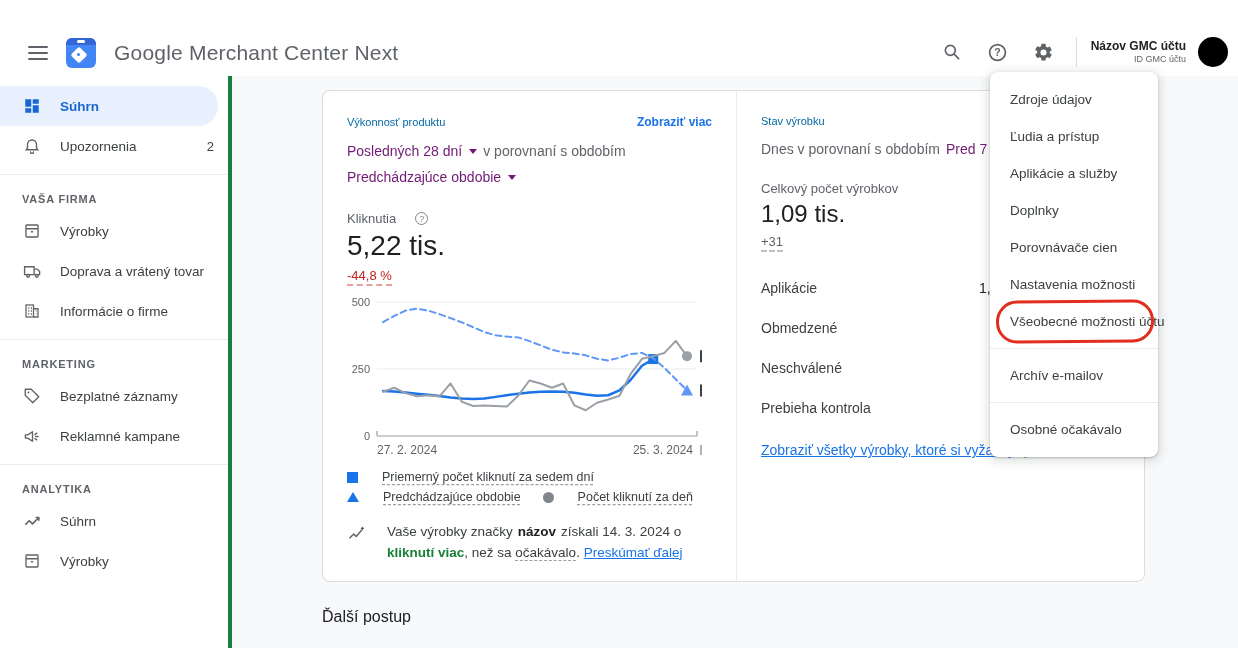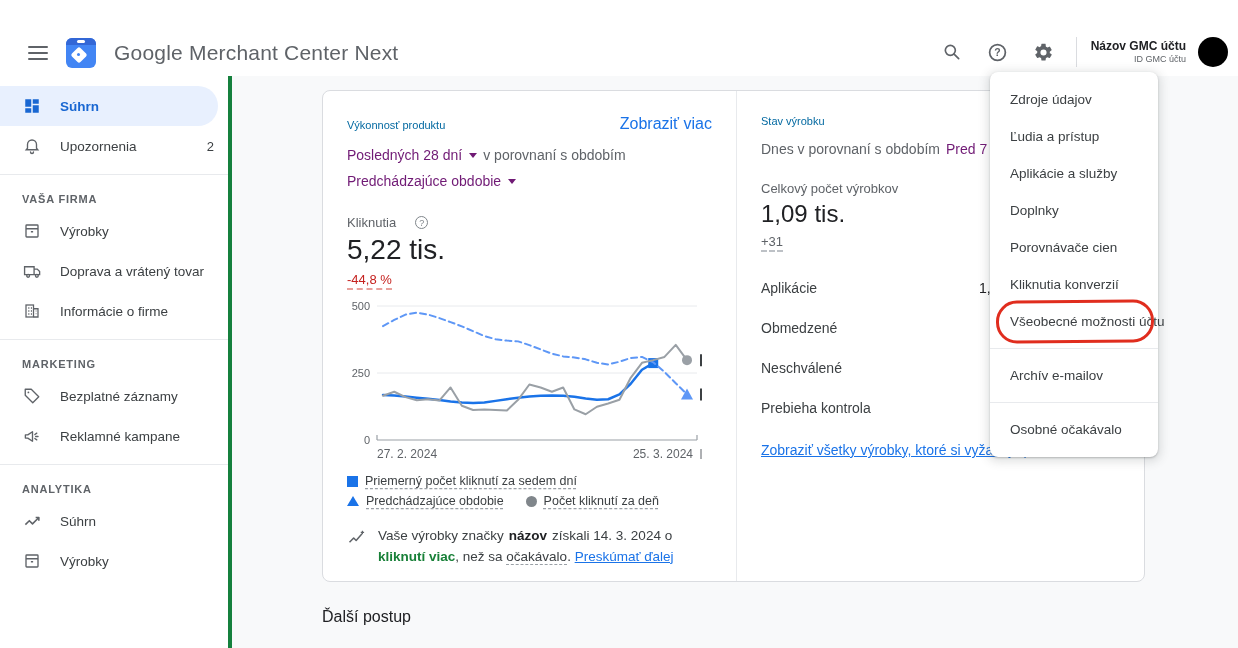--- a/index.html
+++ b/index.html
@@ -39,42 +39,42 @@
   
   .content { position:absolute; left:232px; top:76px; right:0; bottom:0; background:#f8f9fa; }
   .card { position:absolute; left:90px; top:14px; width:823px; height:492px; background:#fff;
     border:1px solid #dadce0; border-radius:8px; display:flex; }
   .col-left { width:414px; padding:24px; border-right:1px solid #e8eaed; }
   .col-right { flex:1; padding:24px; position:relative; }
 
   .card-head { display:flex; justify-content:space-between; align-items:baseline; }
   .card-title { font-size:11px; color:#0369a1; }
   .link { color:#1a73e8; text-decoration:none; cursor:pointer; }
-  .show-more { font-size:16px; font-weight:normal; }
+  .show-more { font-size:12px; font-weight:bold; }
   .filter-row { margin-top:14px; font-size:14px; color:#5f6368; display:flex; align-items:center; gap:6px; white-space:nowrap; }
   .dropdown { color:#701a75; font-weight:normal; display:inline-flex; align-items:center; cursor:pointer; }
   .caret { display:inline-block; width:0; height:0; border-left:4px solid transparent; border-right:4px solid transparent;
     border-top:5px solid currentColor; margin-left:7px; }
   .metric-label { margin-top:26px; font-size:13px; color:#5f6368; display:flex; align-items:center; gap:19px; }
   .help-dot { width:13px; height:13px; border:1px solid #80868b; border-radius:50%; font-size:9px; color:#80868b;
     display:inline-flex; align-items:center; justify-content:center; }
   .metric-value { font-size:28px; color:#202124; margin-top:4px; }
   .metric-delta { display:inline-block; font-size:13px; color:#c5221f; margin-top:6px;
     border-bottom:2px dashed #e8a09b; padding-bottom:1px; }
 
   .chart-wrap { margin-top:8px; }
   .legend { margin-top:4px; display:flex; flex-wrap:wrap; column-gap:22px; row-gap:6px; font-size:12.5px; color:#3c4043; }
-  .legend-item { display:flex; align-items:center; gap:7px; cursor:pointer; }
+  .legend-item { display:flex; align-items:center; gap:24px; cursor:pointer; }
   .legend-label { text-decoration:underline dashed #9aa0a6; text-underline-offset:3px; }
   .lg-square { width:11px; height:11px; background:#1a73e8; flex:0 0 auto; }
   .lg-tri { width:0; height:0; border-left:6px solid transparent; border-right:6px solid transparent;
     border-bottom:10px solid #1a73e8; flex:0 0 auto; }
   .lg-circle { width:11px; height:11px; border-radius:50%; background:#80868b; flex:0 0 auto; }
 
-  .insight { margin-top:18px; display:flex; gap:11px; font-size:13.5px; color:#3c4043; line-height:1.55; }
+  .insight { margin-top:18px; display:flex; gap:20px; font-size:13.5px; color:#3c4043; line-height:1.55; }
   .insight b.brand { color:#202124; margin:0 5px; }
   .insight .green { color:#188038; font-weight:bold; }
   .insight .dashed-u { border-bottom:1px dashed #9aa0a6; }
   .insight a { text-decoration:underline; }
 
   
   .total-label { margin-top:24px; font-size:13px; color:#5f6368; }
   .total-value { font-size:24px; color:#202124; margin-top:4px; }
   .total-delta { display:inline-block; font-size:13px; color:#5f6368; margin-top:6px;
     border-bottom:2px dashed #bdc1c6; padding-bottom:1px; }
@@ -377,21 +377,21 @@
   <div class="menu-item">
       <span>Aplikácie a služby</span>
     </div>
   <div class="menu-item">
       <span>Doplnky</span>
     </div>
   <div class="menu-item">
       <span>Porovnávače cien</span>
     </div>
   <div class="menu-item">
-      <span>Kliknutia konverzií</span>
+      <span>Nastavenia možnosti</span>
     </div>
   <div class="menu-item">
     <span>Všeobecné možnosti účtu</span>
     <span class="annotation-ring"></span>
   </div>
   <div class="menu-divider"></div>
   <div class="menu-item">
       <span>Archív e-mailov</span>
     </div>
   <div class="menu-divider"></div>

